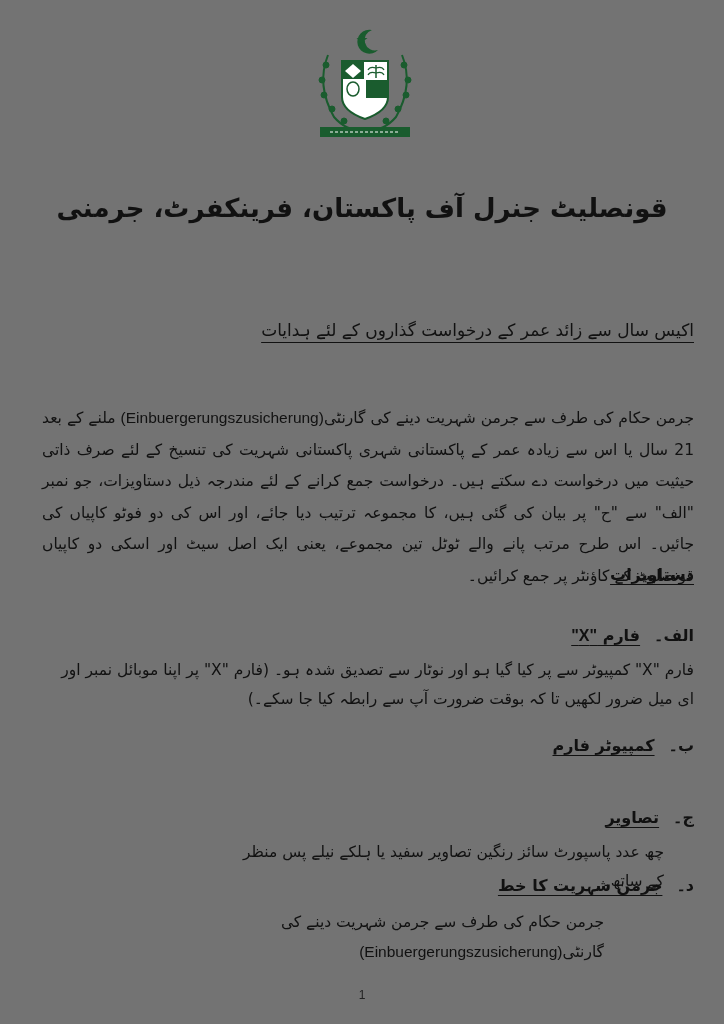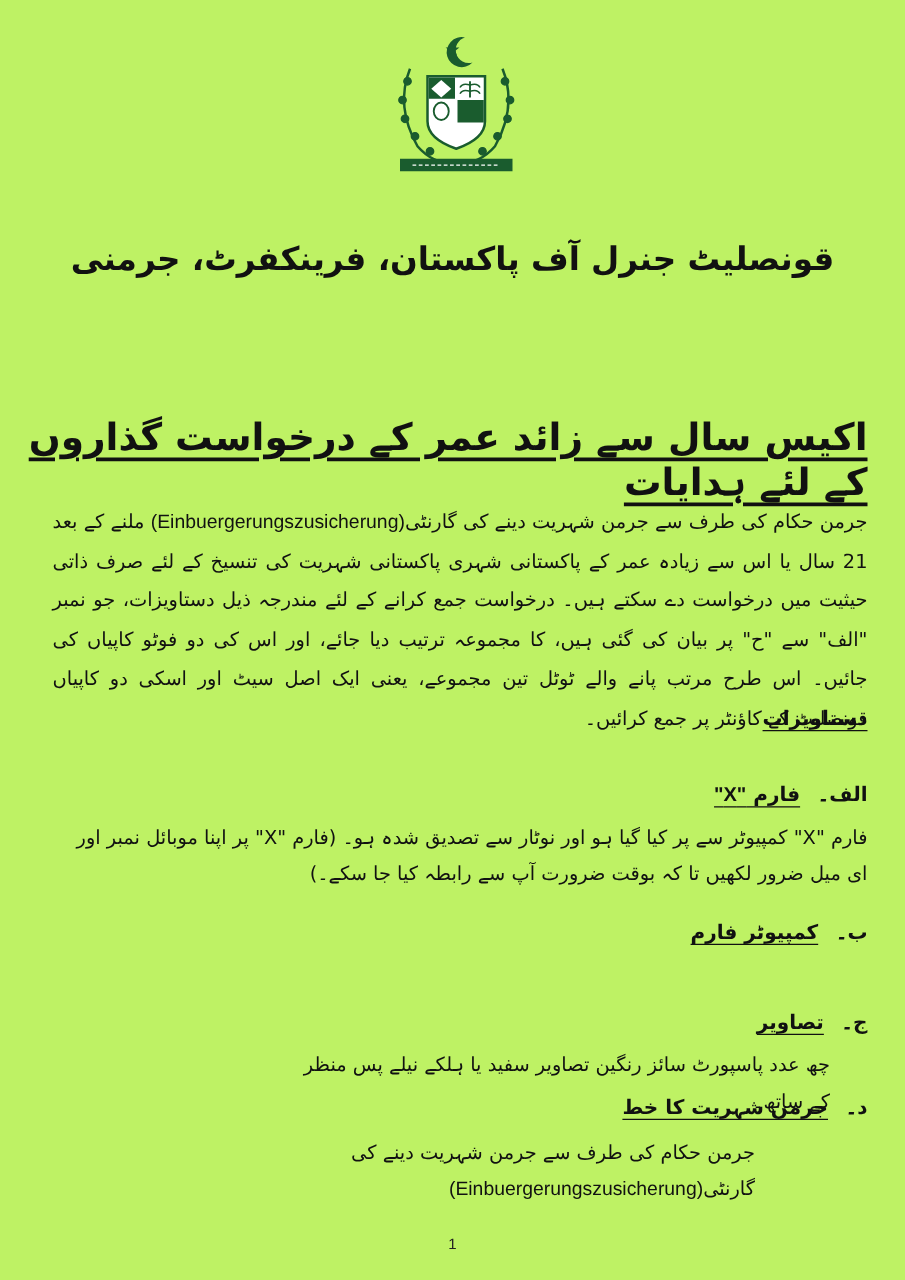--- a/index.html
+++ b/index.html
@@ -1,25 +1,25 @@
 <!DOCTYPE html>
 <html><head>
 <meta charset="utf-8">
 <style>
   html, body { margin: 0; padding: 0; background: #ffffff; }
   body { width: 724px; height: 1024px; position: relative; overflow: hidden;
          font-family: "DejaVu Sans", sans-serif; color: #111; }
-  .page { position: absolute; inset: 0; background: #bef264; }
+  .page { position: absolute; inset: 0; background: #737373; }
   .emblem { position: absolute; left: 300px; top: 25px; width: 130px; height: 115px; }
   .rtl { direction: rtl; unicode-bidi: embed; }
   .title1 { position: absolute; left: 0; right: 0; top: 188px; text-align: center;
             font-size: 26px; font-weight: bold; line-height: 40px; }
   .title2 { position: absolute; left: 0; right: 0; top: 232px; text-align: center;
             font-size: 26px; font-weight: bold; line-height: 40px; }
-  .subtitle { position: absolute; right: 30px; top: 333px; font-size: 30px; font-weight: bold;
+  .subtitle { position: absolute; right: 30px; top: 312px; font-size: 17px; font-weight: normal;
               text-decoration: underline; text-underline-offset: 6px; line-height: 36px; }
   .para { position: absolute; left: 42px; right: 30px; top: 402px; font-size: 15.5px;
           line-height: 31.5px; text-align: justify; text-align-last: right; }
   .para .latin { font-family: "Liberation Sans", sans-serif; direction: ltr; unicode-bidi: isolate; }
   .section-head { position: absolute; right: 30px; top: 565px; font-size: 16px; font-weight: bold;
                   text-decoration: underline; text-underline-offset: 4px; }
   .item { position: absolute; right: 30px; display: flex; flex-direction: row; gap: 14px;
           font-size: 16px; }
   .item .marker { font-weight: bold; }
   .item .label { font-weight: bold; text-decoration: underline; text-underline-offset: 4px; }

